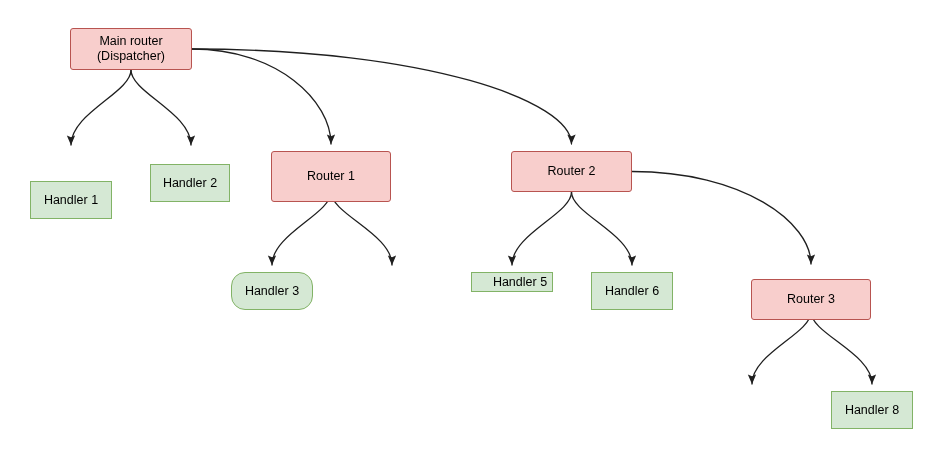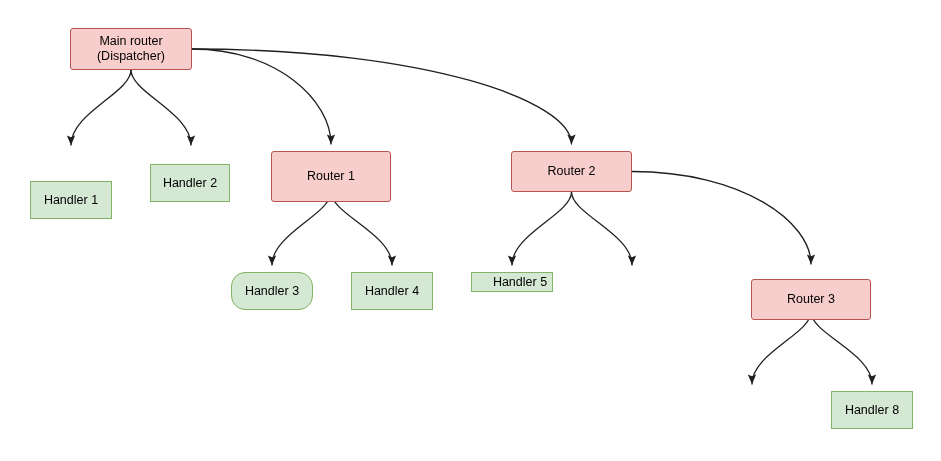--- a/index.html
+++ b/index.html
@@ -97,28 +97,28 @@
   </div>
 
   <div class="node router" style="left:511px; top:151px; width:121px; height:41px;">
     <span class="node-label">Router 2</span>
   </div>
 
   <div class="node handler" style="left:231px; top:272px; width:82px; height:38px;border-radius:14px;">
     <span class="node-label">Handler 3</span>
   </div>
 
-  <div class="node handler" style="left:351px; top:272px; width:82px; height:38px;">
-    <span class="node-label">Handler 4</span>
-  </div>
 
   <div class="node handler" style="left:471px; top:272px; width:82px; height:20px;padding-left:16px;">
     <span class="node-label">Handler 5</span>
   </div>
 
+  <div class="node handler" style="left:591px; top:272px; width:82px; height:38px;">
+    <span class="node-label">Handler 6</span>
+  </div>
 
   <div class="node router" style="left:751px; top:271px; width:120px; height:41px;margin-top:8px;">
     <span class="node-label">Router 3</span>
   </div>
 
 
   <div class="node handler" style="left:831px; top:391px; width:82px; height:38px;">
     <span class="node-label">Handler 8</span>
   </div>
 

